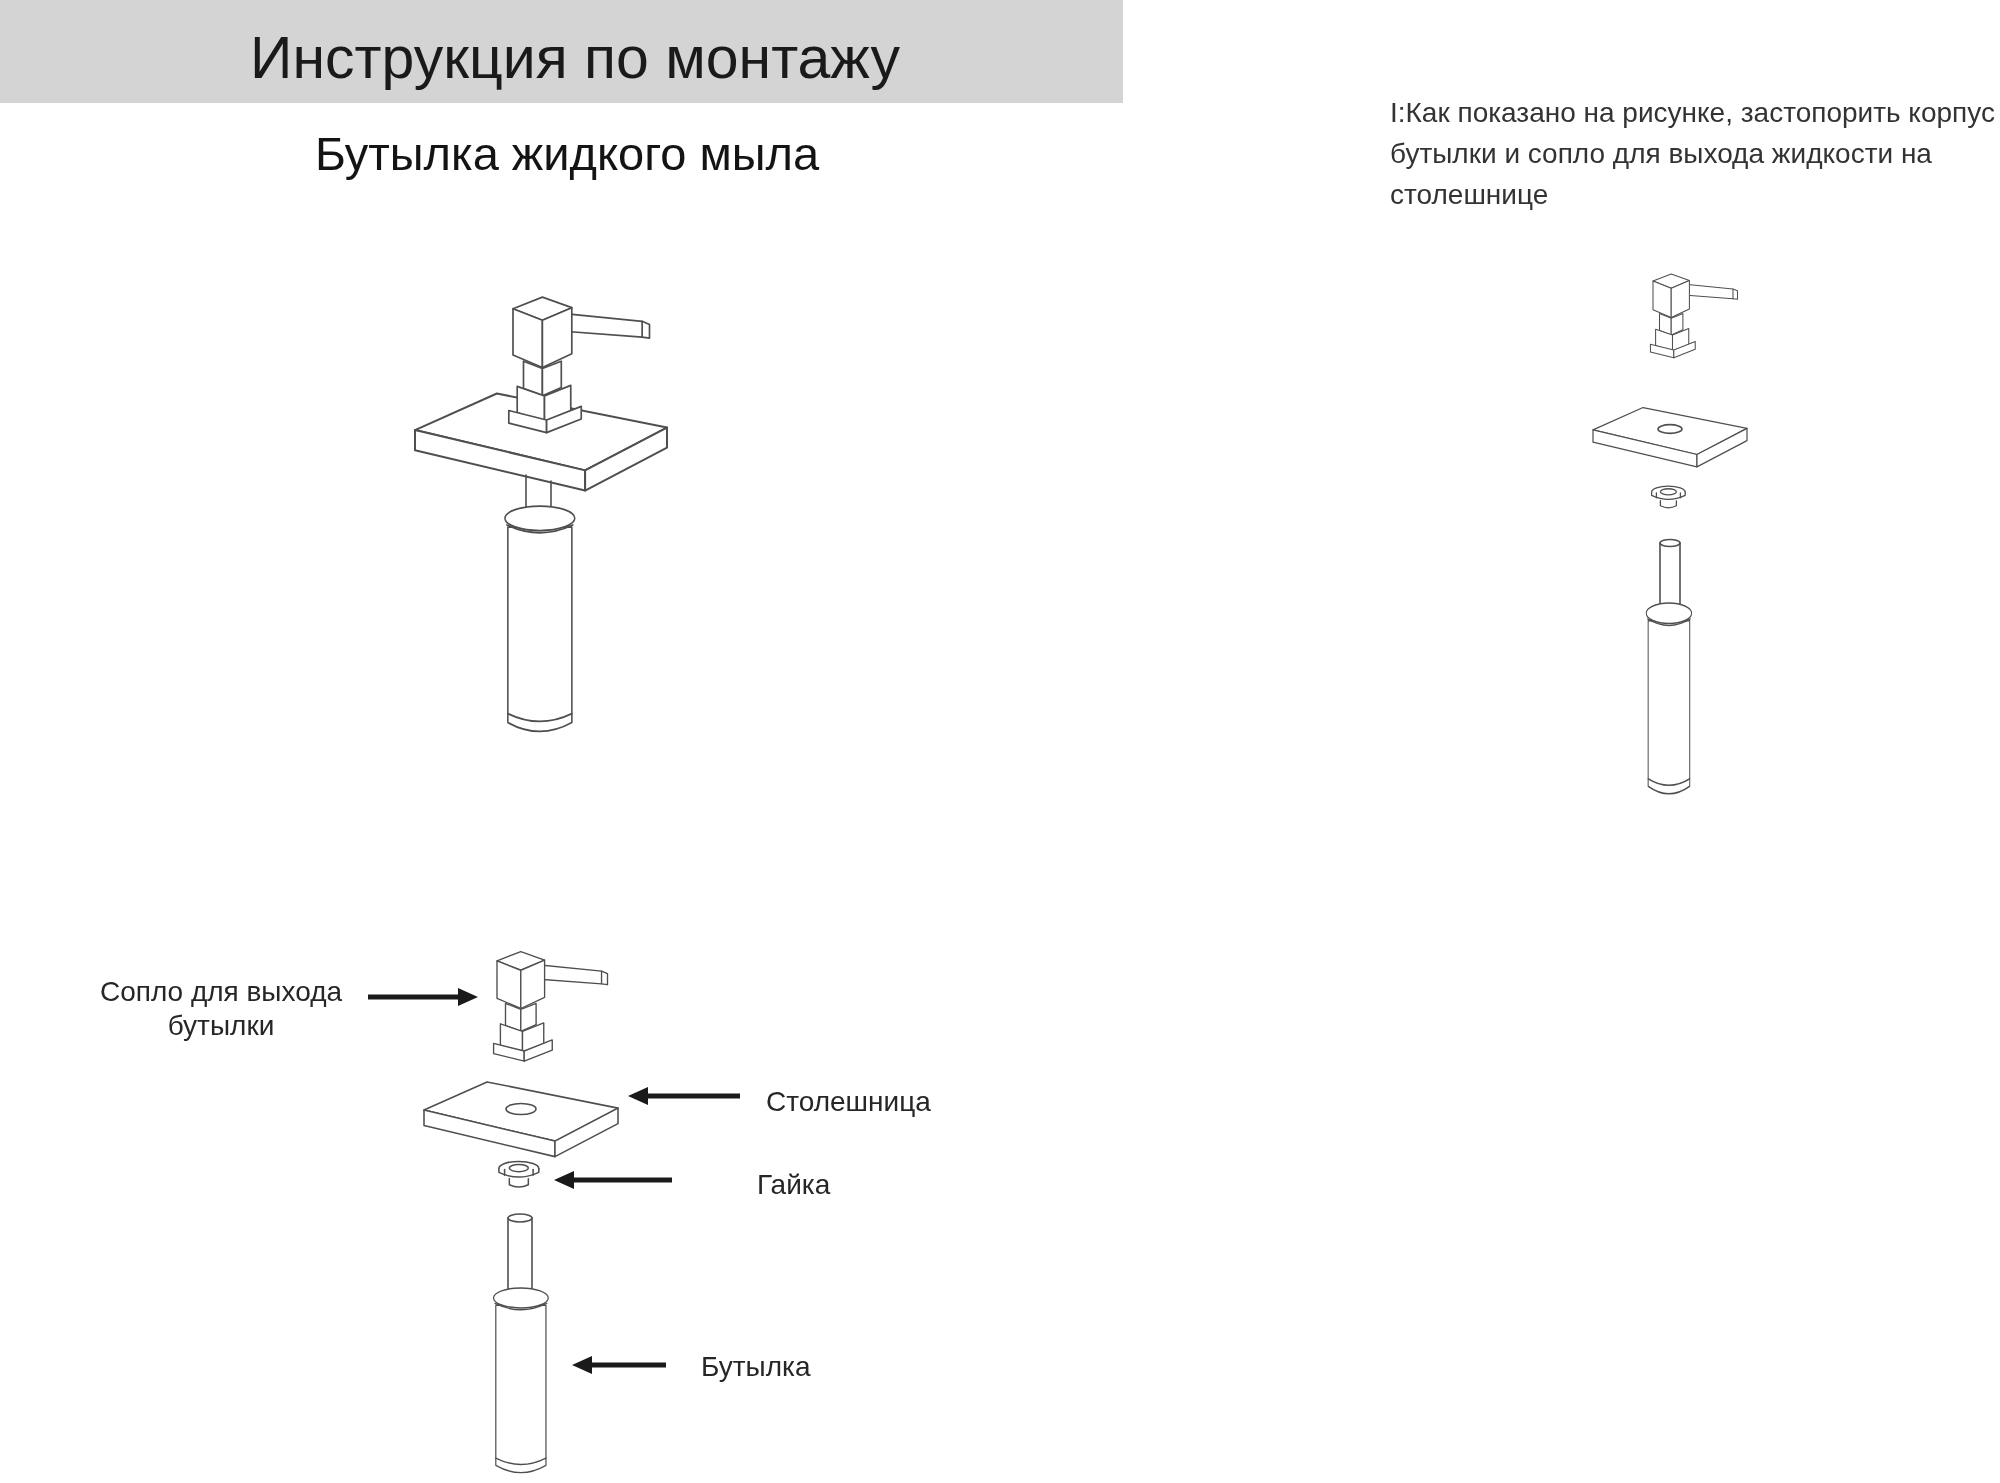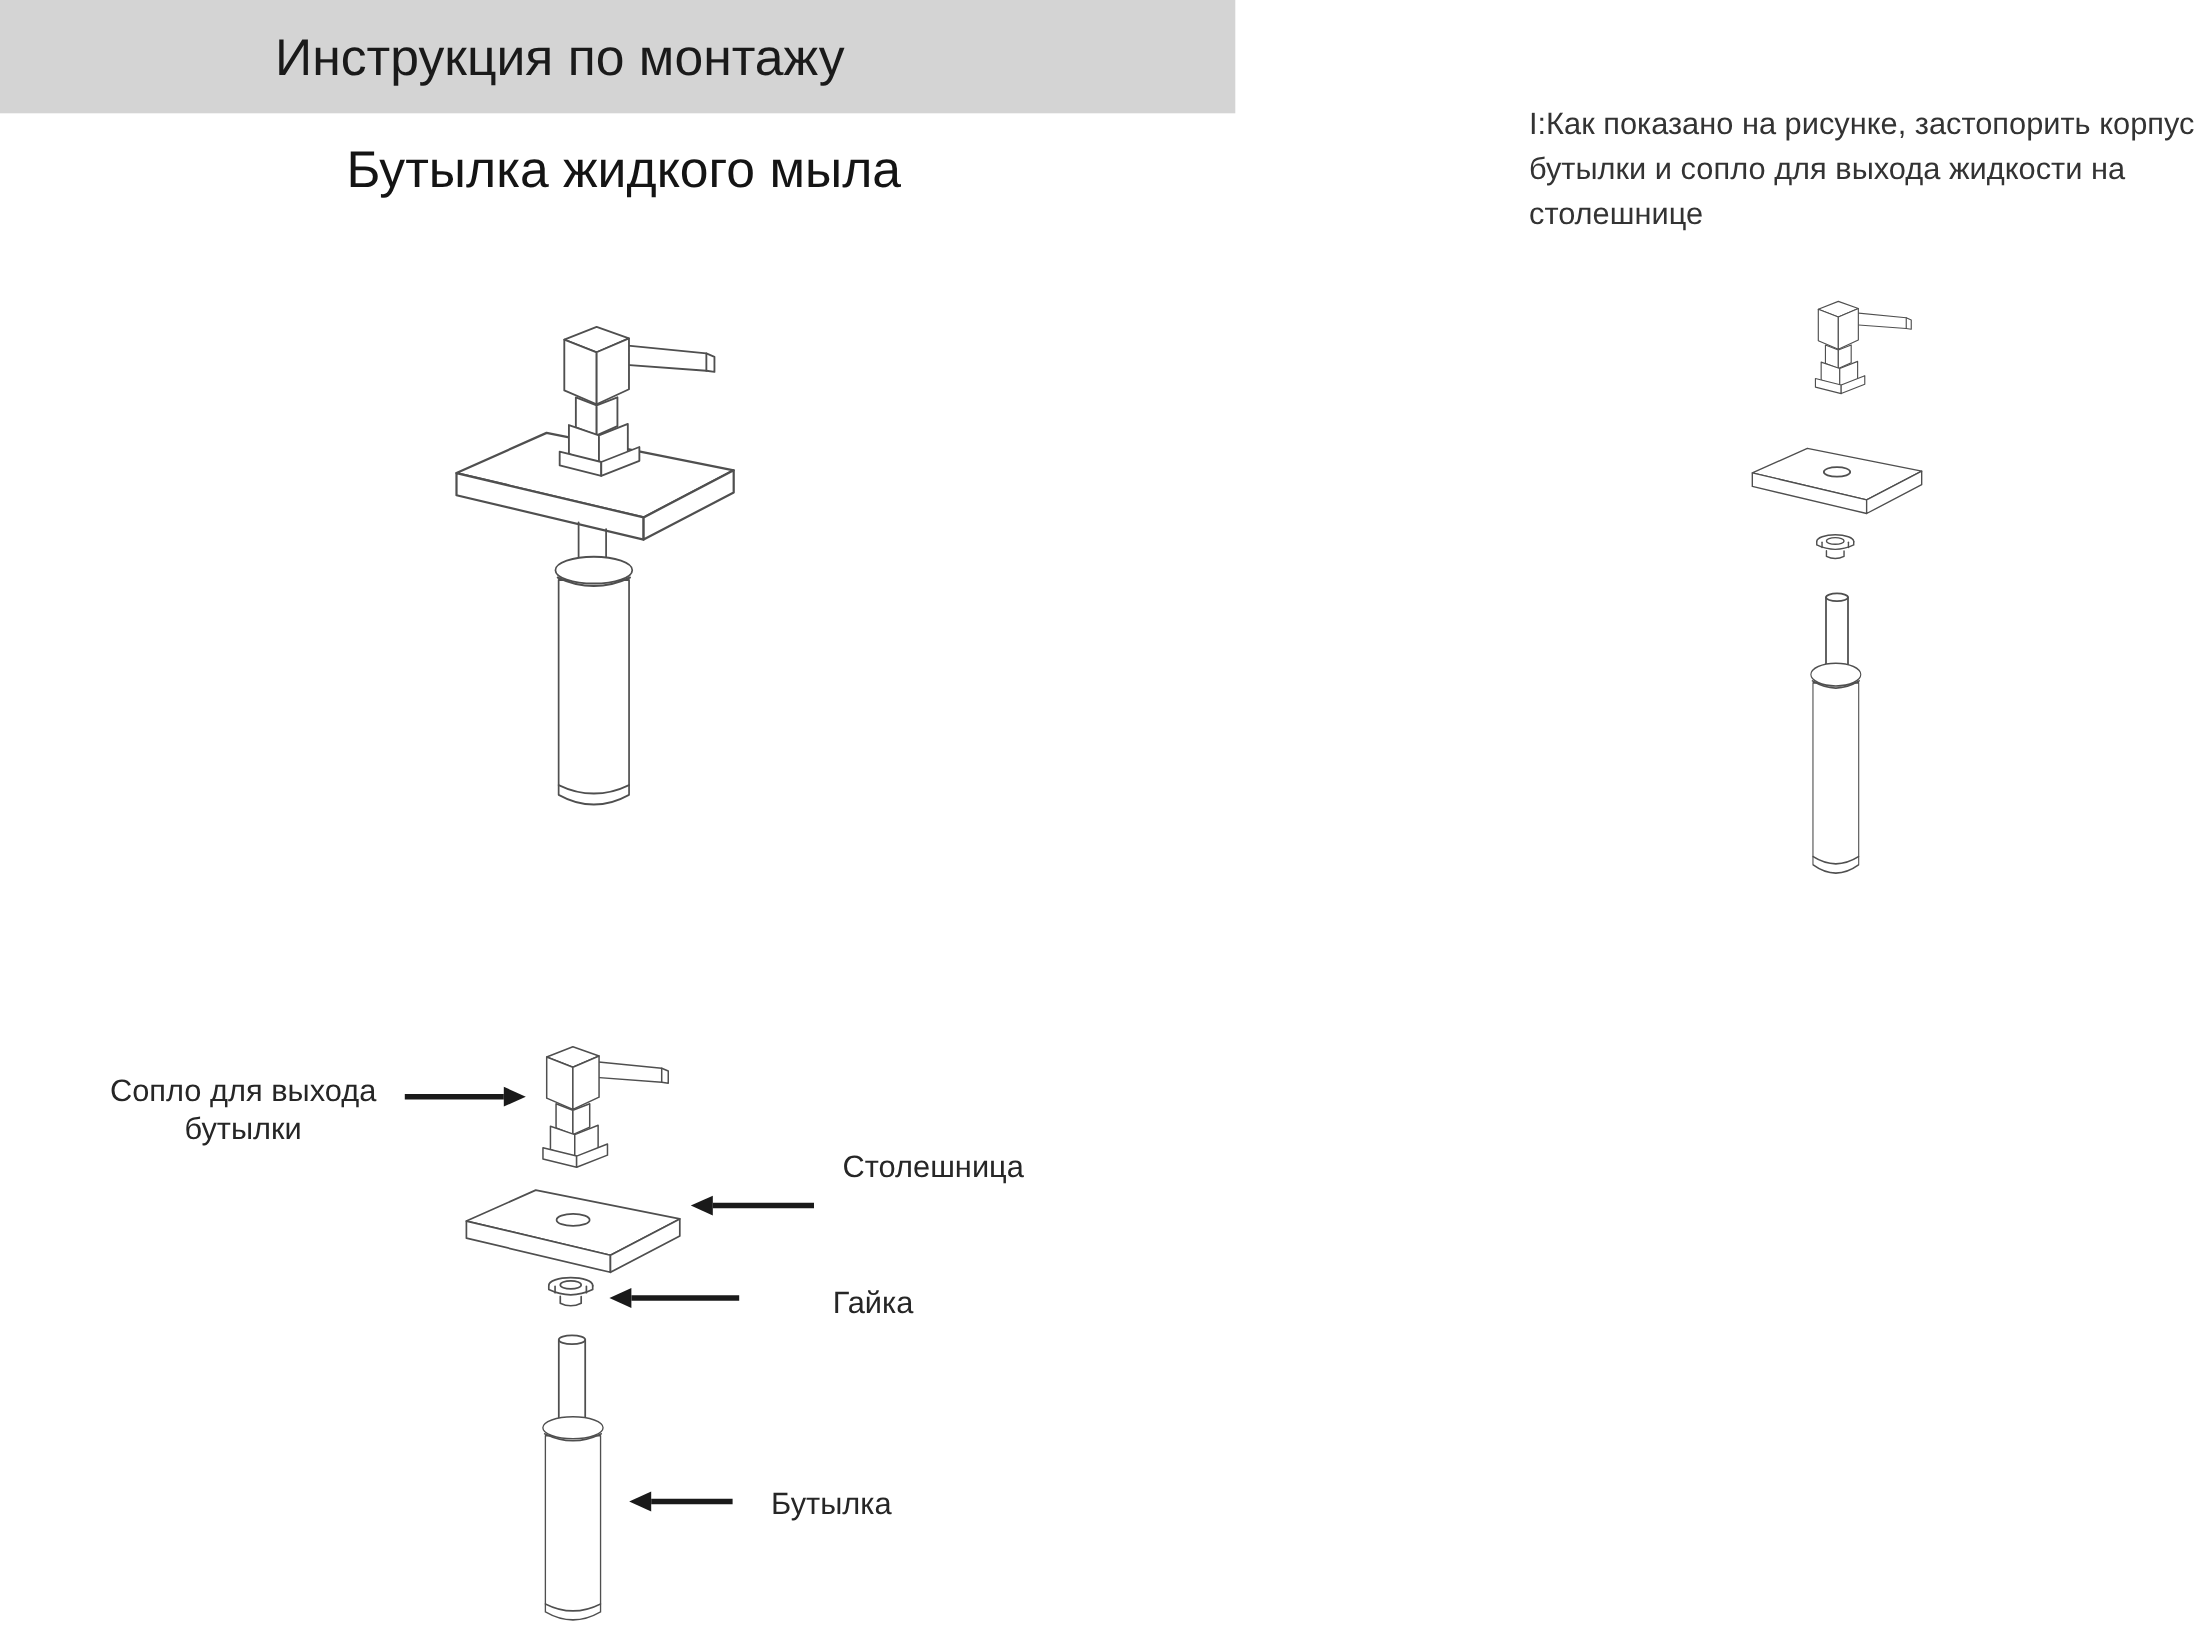--- a/index.html
+++ b/index.html
@@ -4,35 +4,35 @@
 <style>
   html,body{margin:0;padding:0;}
   body{
     width:2000px;height:1483px;position:relative;background:#ffffff;
     font-family:"Liberation Sans", sans-serif;overflow:hidden;
   }
   .header-bar{
     position:absolute;left:0;top:0;width:1123px;height:103px;background:#d4d4d4;
   }
   .header-title{
-    position:absolute;left:250px;top:24px;font-size:47px;color:#1a1a1a;white-space:nowrap;
+    position:absolute;left:250px;top:24px;font-size:59px;color:#1a1a1a;white-space:nowrap;
   }
   .subtitle{
     position:absolute;left:315px;top:126px;font-size:47px;color:#141414;white-space:nowrap;
   }
   .step-note{
     position:absolute;left:1390px;top:92px;width:640px;
     font-size:28px;line-height:41px;color:#333333;
   }
   .diagram{position:absolute;}
   .part-label{
     position:absolute;font-size:28px;line-height:34px;color:#262626;
   }
   .nozzle-label{left:88px;top:975px;width:266px;text-align:center;}
-  .countertop-label{left:766px;top:1044px;}
+  .countertop-label{left:766px;top:1085px;}
   .nut-label{left:757px;top:1168px;}
   .bottle-label{left:701px;top:1350px;}
   .lineart{fill:#ffffff;stroke:#4f4f4f;stroke-width:1.6;stroke-linejoin:round;stroke-linecap:round;}
   .arrow-line{stroke:#1a1a1a;stroke-width:5;}
   .arrow-head{fill:#1a1a1a;stroke:none;}
 </style>
 </head>
 <body>
 
 <svg width="0" height="0" style="position:absolute" aria-hidden="true">

